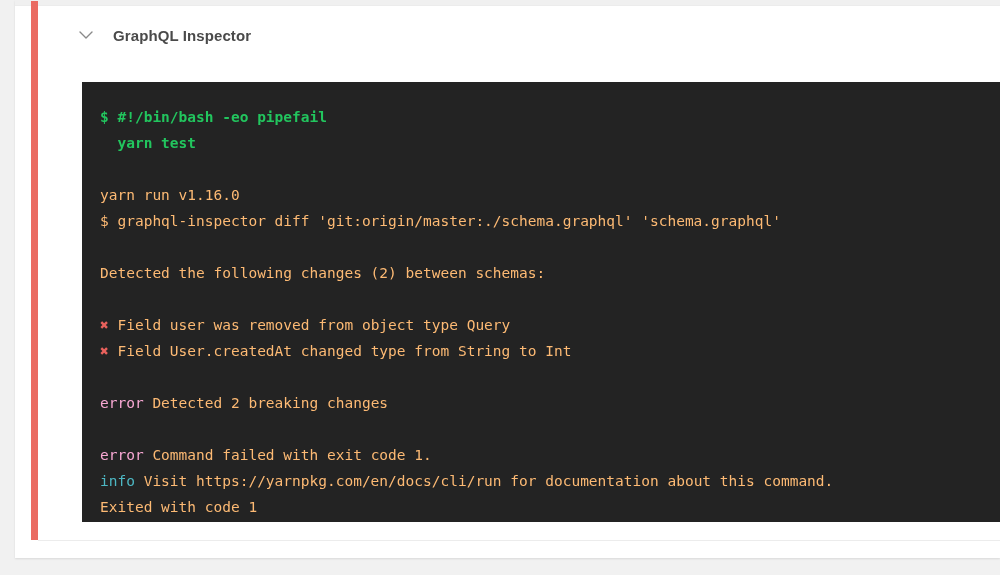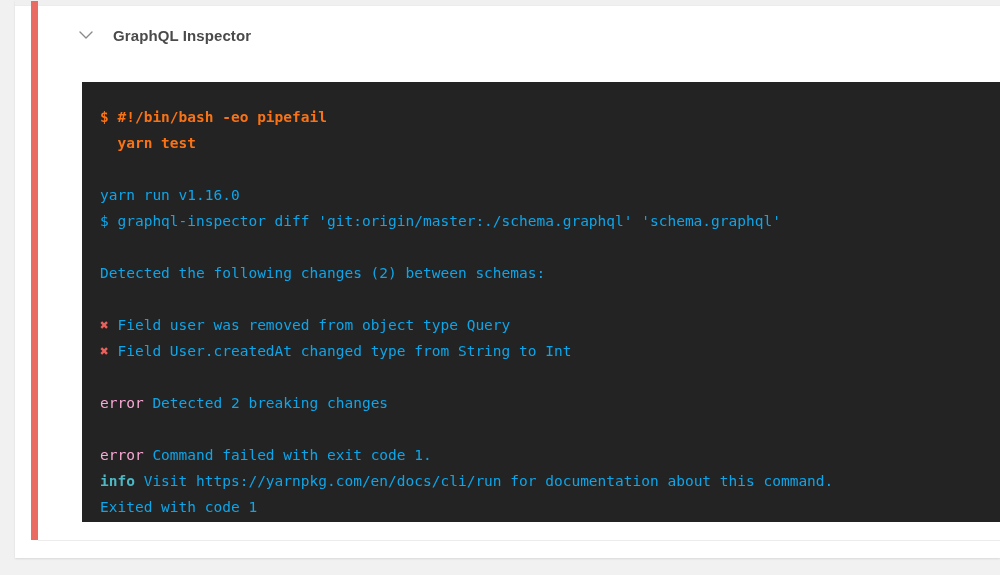--- a/index.html
+++ b/index.html
@@ -119,27 +119,27 @@
   }
 
   .log-line {
     white-space: pre;
     min-height: 26px;
   }
   .log-line.blank { height: 26px; }
 
   .cmd {
     font-weight: bold;
-    color: #f97316;
+    color: #22c55e;
   }
 
   .tok-error { color: #f9a8d4; }
-  .tok-info  { color: #4db8c4; font-weight: bold; }
+  .tok-info  { color: #4db8c4; }
   .tok-cross { color: #e8615c; font-weight: bold; }
-  .tok-plain { color: #0ea5e9; }
+  .tok-plain { color: #fdba74; }
 
   
   .step-bottom-rule {
     position: absolute;
     left: 23px;
     top: 540px;
     width: 962px;
     height: 1px;
     background: #ececec;
   }

